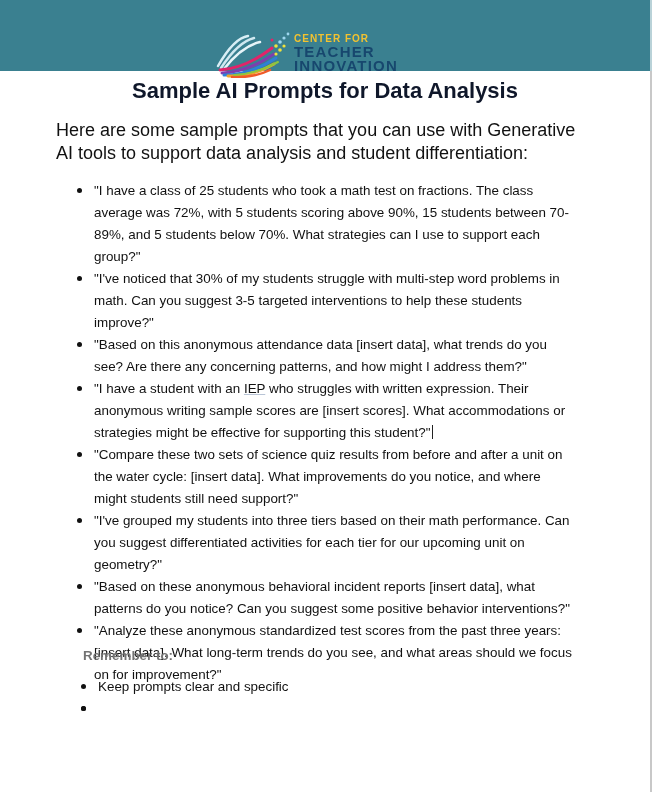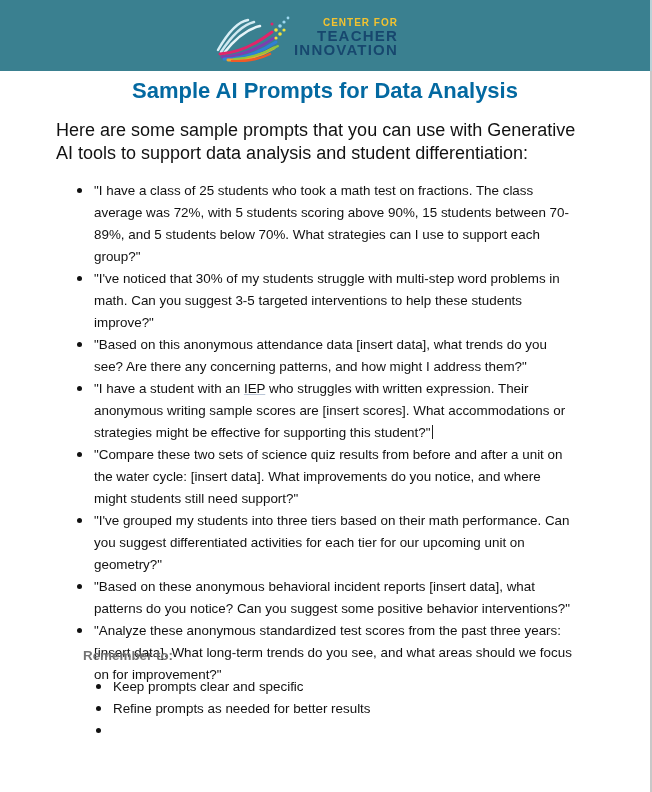--- a/index.html
+++ b/index.html
@@ -7,31 +7,31 @@
     width: 652px; height: 792px; overflow: hidden;
     background: #ffffff;
     font-family: "Liberation Sans", sans-serif;
     color: #111;
     position: relative;
   }
   .header {
     position: absolute; left: 0; top: 0; width: 650px; height: 71px;
     background: #3a8090;
   }
-  .logo { position: absolute; left: 214px; top: 12px; width: 200px; height: 50px; text-align: right; }
+  .logo { position: absolute; left: 214px; top: 28px; width: 200px; height: 50px; }
   .logo-mark { position: absolute; left: 0; top: 0; width: 80px; height: 50px; }
   .logo-text { position: absolute; left: 80px; top: 6px; line-height: 1; }
   .logo-top { color: #f2c230; font-size: 10px; font-weight: bold; letter-spacing: 1px; display: block; margin-bottom: 1px; }
   .logo-mid, .logo-bot { color: #17476e; font-size: 15px; font-weight: bold; letter-spacing: 1.2px; display: block; line-height: 14px; }
   .right-edge { position: absolute; left: 650px; top: 0; width: 2px; height: 792px; background: #c8c8c8; }
   .right-edge-top { position: absolute; left: 650px; top: 0; width: 2px; height: 71px; background: #b9d2d8; }
 
   h1 {
     position: absolute; left: 0; top: 78px; width: 650px; margin: 0;
-    text-align: center; font-size: 22px; font-weight: bold; color: #0369a1;
+    text-align: center; font-size: 22px; font-weight: bold; color: #0f172a;
   }
   .intro {
     position: absolute; left: 56px; top: 119px; width: 520px; margin: 0;
     font-size: 18px; line-height: 23px; color: #111;
   }
   ul.prompts {
     position: absolute; left: 56px; top: 180px; width: 520px; margin: 0; padding: 0;
     list-style: none;
   }
   ul.prompts li {
@@ -40,21 +40,21 @@
   }
   .bullet {
     position: absolute; left: 21px; top: 8px; width: 5px; height: 5px;
     border-radius: 50%; background: #111;
   }
   .remember {
     position: absolute; left: 75px; top: 640px; margin: 8px;
     font-size: 13.4px; font-weight: bold; color: #737373;
   }
   ul.tips {
-    position: absolute; left: 75px; top: 676px; margin: 0; padding: 0; list-style: none;
+    position: absolute; left: 60px; top: 676px; margin: 0; padding: 0; list-style: none;
   }
   ul.tips li {
     position: relative; padding-left: 38px;
     font-size: 13.4px; line-height: 22px; color: #111;
   }
   ul.tips .bullet { left: 21px; }
   .iep { text-decoration: underline; text-decoration-color: #b8c4d6; text-align: center; }
   .caret { display: inline-block; width: 1px; height: 14px; background: #222; vertical-align: -2px; margin-left: 1px; }
 </style>
 </head>
@@ -103,15 +103,15 @@
   <li><span class="bullet"></span><span>"Compare these two sets of science quiz results from before and after a unit on the water cycle: [insert data]. What improvements do you notice, and where might students still need support?"</span></li>
   <li><span class="bullet"></span><span>"I've grouped my students into three tiers based on their math performance. Can you suggest differentiated activities for each tier for our upcoming unit on geometry?"</span></li>
   <li><span class="bullet"></span><span>"Based on these anonymous behavioral incident reports [insert data], what patterns do you notice? Can you suggest some positive behavior interventions?"</span></li>
   <li><span class="bullet"></span><span>"Analyze these anonymous standardized test scores from the past three years: [insert data]. What long-term trends do you see, and what areas should we focus on for improvement?"</span></li>
 </ul>
 
 <p class="remember">Remember to:</p>
 
 <ul class="tips">
   <li><span class="bullet"></span><span>Keep prompts clear and specific</span></li>
-  <li><span class="bullet"></span><span>Refine prompts as needed for better results</span></li>
+  <li><span class="bullet"></span></li>
   <li><span class="bullet"></span></li>
 </ul>
 
 </body></html>

